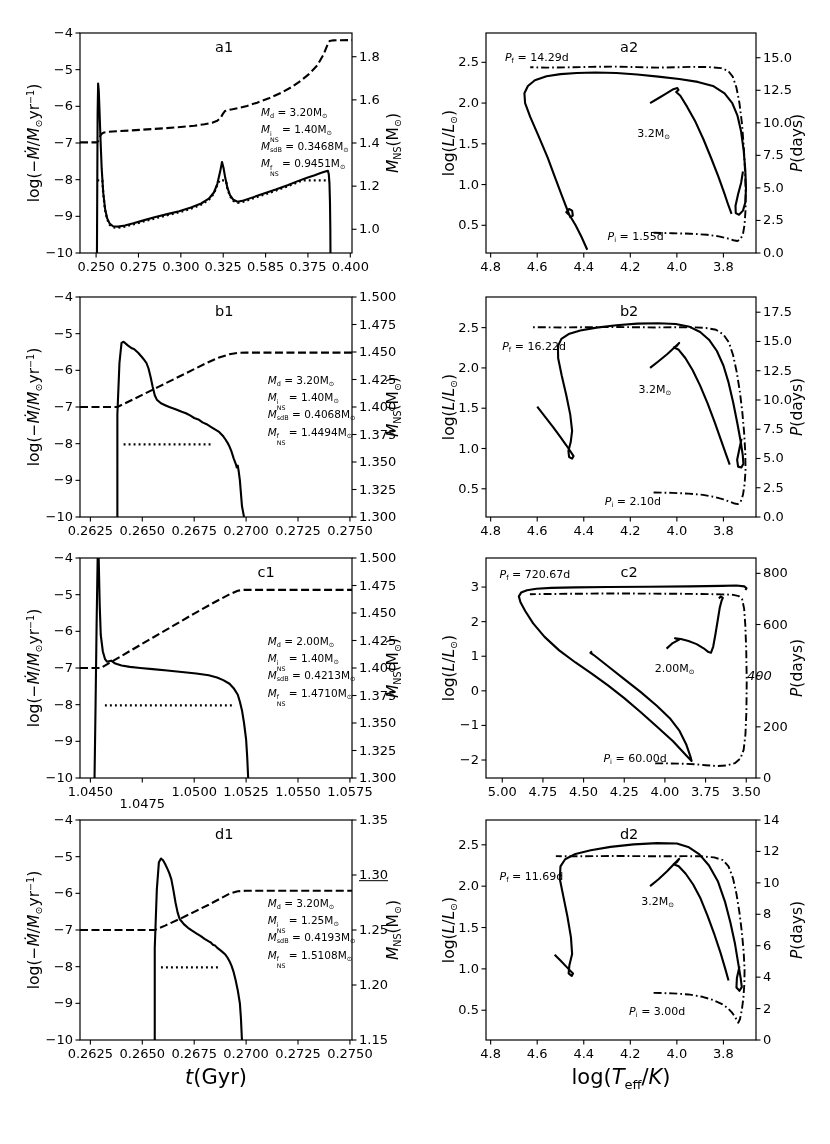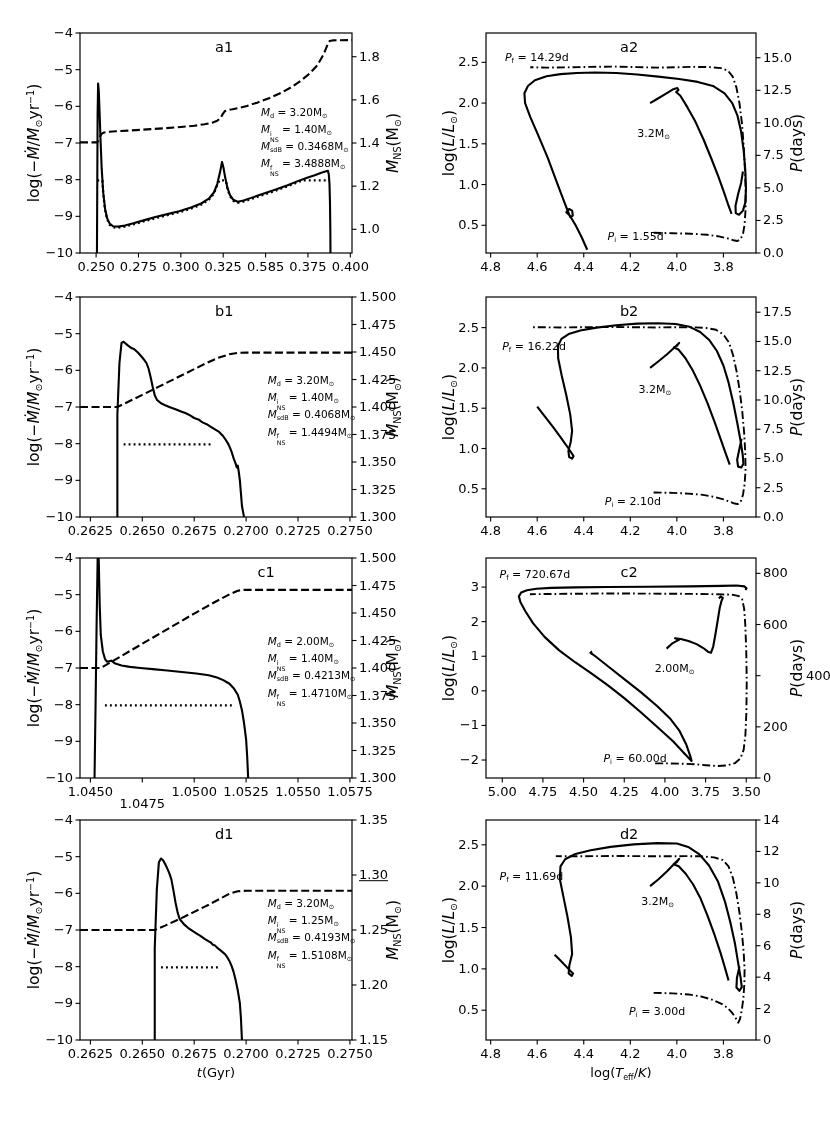--- a/index.html
+++ b/index.html
@@ -7,21 +7,21 @@
     position:relative;width:830px;height:1144px;background:#ffffff;
     font-family:"DejaVu Sans",sans-serif;color:#000;overflow:hidden;
   }
   #plot-svg{position:absolute;left:0;top:0;}
   .lbl{position:absolute;white-space:nowrap;color:#000;line-height:1.05;}
   .tick-lbl{font-size:13px;}
   .panel-title{font-size:14.5px;}
   .ann{font-size:10.5px;}
   .pann{font-size:11px;}
   .axlbl{font-size:15.5px;}
-  .xaxlbl{font-size:13px;}
+  .xaxlbl{font-size:21px;}
   .rot{transform:translate(-50%,-50%) rotate(-90deg);transform-origin:center center;}
   .cx{transform:translate(-50%,0);}
   .cyl{transform:translate(-100%,-50%);}
   .cyr{transform:translate(0,-50%);}
   .it{font-style:italic;}
   sub,sup{font-size:0.62em;line-height:0;}
   sub{vertical-align:-0.35em;}
   sup{vertical-align:0.55em;}
   .stack{display:inline-flex;flex-direction:column;vertical-align:-0.45em;
          font-size:0.60em;line-height:1.0;text-align:left;}
@@ -299,21 +299,21 @@
       <div class="lbl panel-title cx" style="left: 224.16px; top: 39.6px;"><span>a1</span></div>
       <div class="lbl ann" style="left: 260.88px; top: 106.7px;"><span class="it">M</span><sub>d</sub><span> = 3.20M</span><sub>⊙</sub></div>
       <div class="lbl ann" style="left: 260.88px; top: 123.86px;"><span class="it">M</span><span class="stack">
           <span>i</span>
           <span>NS</span>
         </span><span> = 1.40M</span><sub>⊙</sub></div>
       <div class="lbl ann" style="left: 260.88px; top: 141.02px;"><span class="it">M</span><sub>sdB</sub><span> = 0.3468M</span><sub>⊙</sub></div>
       <div class="lbl ann" style="left: 260.88px; top: 158.18px;"><span class="it">M</span><span class="stack">
           <span>f</span>
           <span>NS</span>
-        </span><span> = 3.4888M</span><sub>⊙</sub></div>
+        </span><span> = 0.9451M</span><sub>⊙</sub></div>
       <div class="lbl axlbl rot" style="left: 34px; top: 143px;"><span>log(−</span><span class="it">Ṁ</span><span>/</span><span class="it">M</span><sub>⊙</sub><span>yr</span><sup>−1</sup><span>)</span></div>
       <div class="lbl axlbl rot" style="left: 393px; top: 143px;"><span class="it">M</span><sub>NS</sub><span>(M</span><sub>⊙</sub><span>)</span></div>
       <div class="lbl tick-lbl cx" style="left: 490.655px; top: 260px;"><span>4.8</span></div>
       <div class="lbl tick-lbl cx" style="left: 537.207px; top: 260px;"><span>4.6</span></div>
       <div class="lbl tick-lbl cx" style="left: 583.759px; top: 260px;"><span>4.4</span></div>
       <div class="lbl tick-lbl cx" style="left: 630.31px; top: 260px;"><span>4.2</span></div>
       <div class="lbl tick-lbl cx" style="left: 676.862px; top: 260px;"><span>4.0</span></div>
       <div class="lbl tick-lbl cx" style="left: 723.414px; top: 260px;"><span>3.8</span></div>
       <div class="lbl tick-lbl cyl" style="left: 479px; top: 225.296px;"><span>0.5</span></div>
       <div class="lbl tick-lbl cyl" style="left: 479px; top: 184.556px;"><span>1.0</span></div>
@@ -436,21 +436,21 @@
       <div class="lbl tick-lbl cx" style="left: 705.578px; top: 785px;"><span>3.75</span></div>
       <div class="lbl tick-lbl cx" style="left: 746.241px; top: 785px;"><span>3.50</span></div>
       <div class="lbl tick-lbl cyl" style="left: 479px; top: 760.013px;"><span>−2</span></div>
       <div class="lbl tick-lbl cyl" style="left: 479px; top: 725.421px;"><span>−1</span></div>
       <div class="lbl tick-lbl cyl" style="left: 479px; top: 690.83px;"><span>0</span></div>
       <div class="lbl tick-lbl cyl" style="left: 479px; top: 656.239px;"><span>1</span></div>
       <div class="lbl tick-lbl cyl" style="left: 479px; top: 621.648px;"><span>2</span></div>
       <div class="lbl tick-lbl cyl" style="left: 479px; top: 587.057px;"><span>3</span></div>
       <div class="lbl tick-lbl cyr" style="left: 763px; top: 778px;"><span>0</span></div>
       <div class="lbl tick-lbl cyr" style="left: 763px; top: 726.837px;"><span>200</span></div>
-      <div class="lbl tick-lbl cyr" style="left: 806px; top: 675.674px;"><span>400</span></div>
+      <div class="lbl tick-lbl cyr" style="left: 747px; top: 675.674px; font-style: italic;"><span>400</span></div>
       <div class="lbl tick-lbl cyr" style="left: 763px; top: 624.512px;"><span>600</span></div>
       <div class="lbl tick-lbl cyr" style="left: 763px; top: 573.349px;"><span>800</span></div>
       <div class="lbl panel-title cx" style="left: 629.1px; top: 564.6px;"><span>c2</span></div>
       <div class="lbl pann" style="left: 499.5px; top: 569px;"><span class="it">P</span><sub>f</sub><span> = 720.67d</span></div>
       <div class="lbl pann" style="left: 654.75px; top: 662.5px;"><span>2.00M</span><sub>⊙</sub></div>
       <div class="lbl pann" style="left: 603.45px; top: 752.7px;"><span class="it">P</span><sub>i</sub><span> = 60.00d</span></div>
       <div class="lbl axlbl rot" style="left: 449px; top: 668px;"><span>log(</span><span class="it">L</span><span>/</span><span class="it">L</span><sub>⊙</sub><span>)</span></div>
       <div class="lbl axlbl rot" style="left: 797px; top: 668px;"><span class="it">P</span><span>(days)</span></div>
       <div class="lbl tick-lbl cx" style="left: 90.3817px; top: 1047px;"><span>0.2625</span></div>
       <div class="lbl tick-lbl cx" style="left: 142.29px; top: 1047px;"><span>0.2650</span></div>

